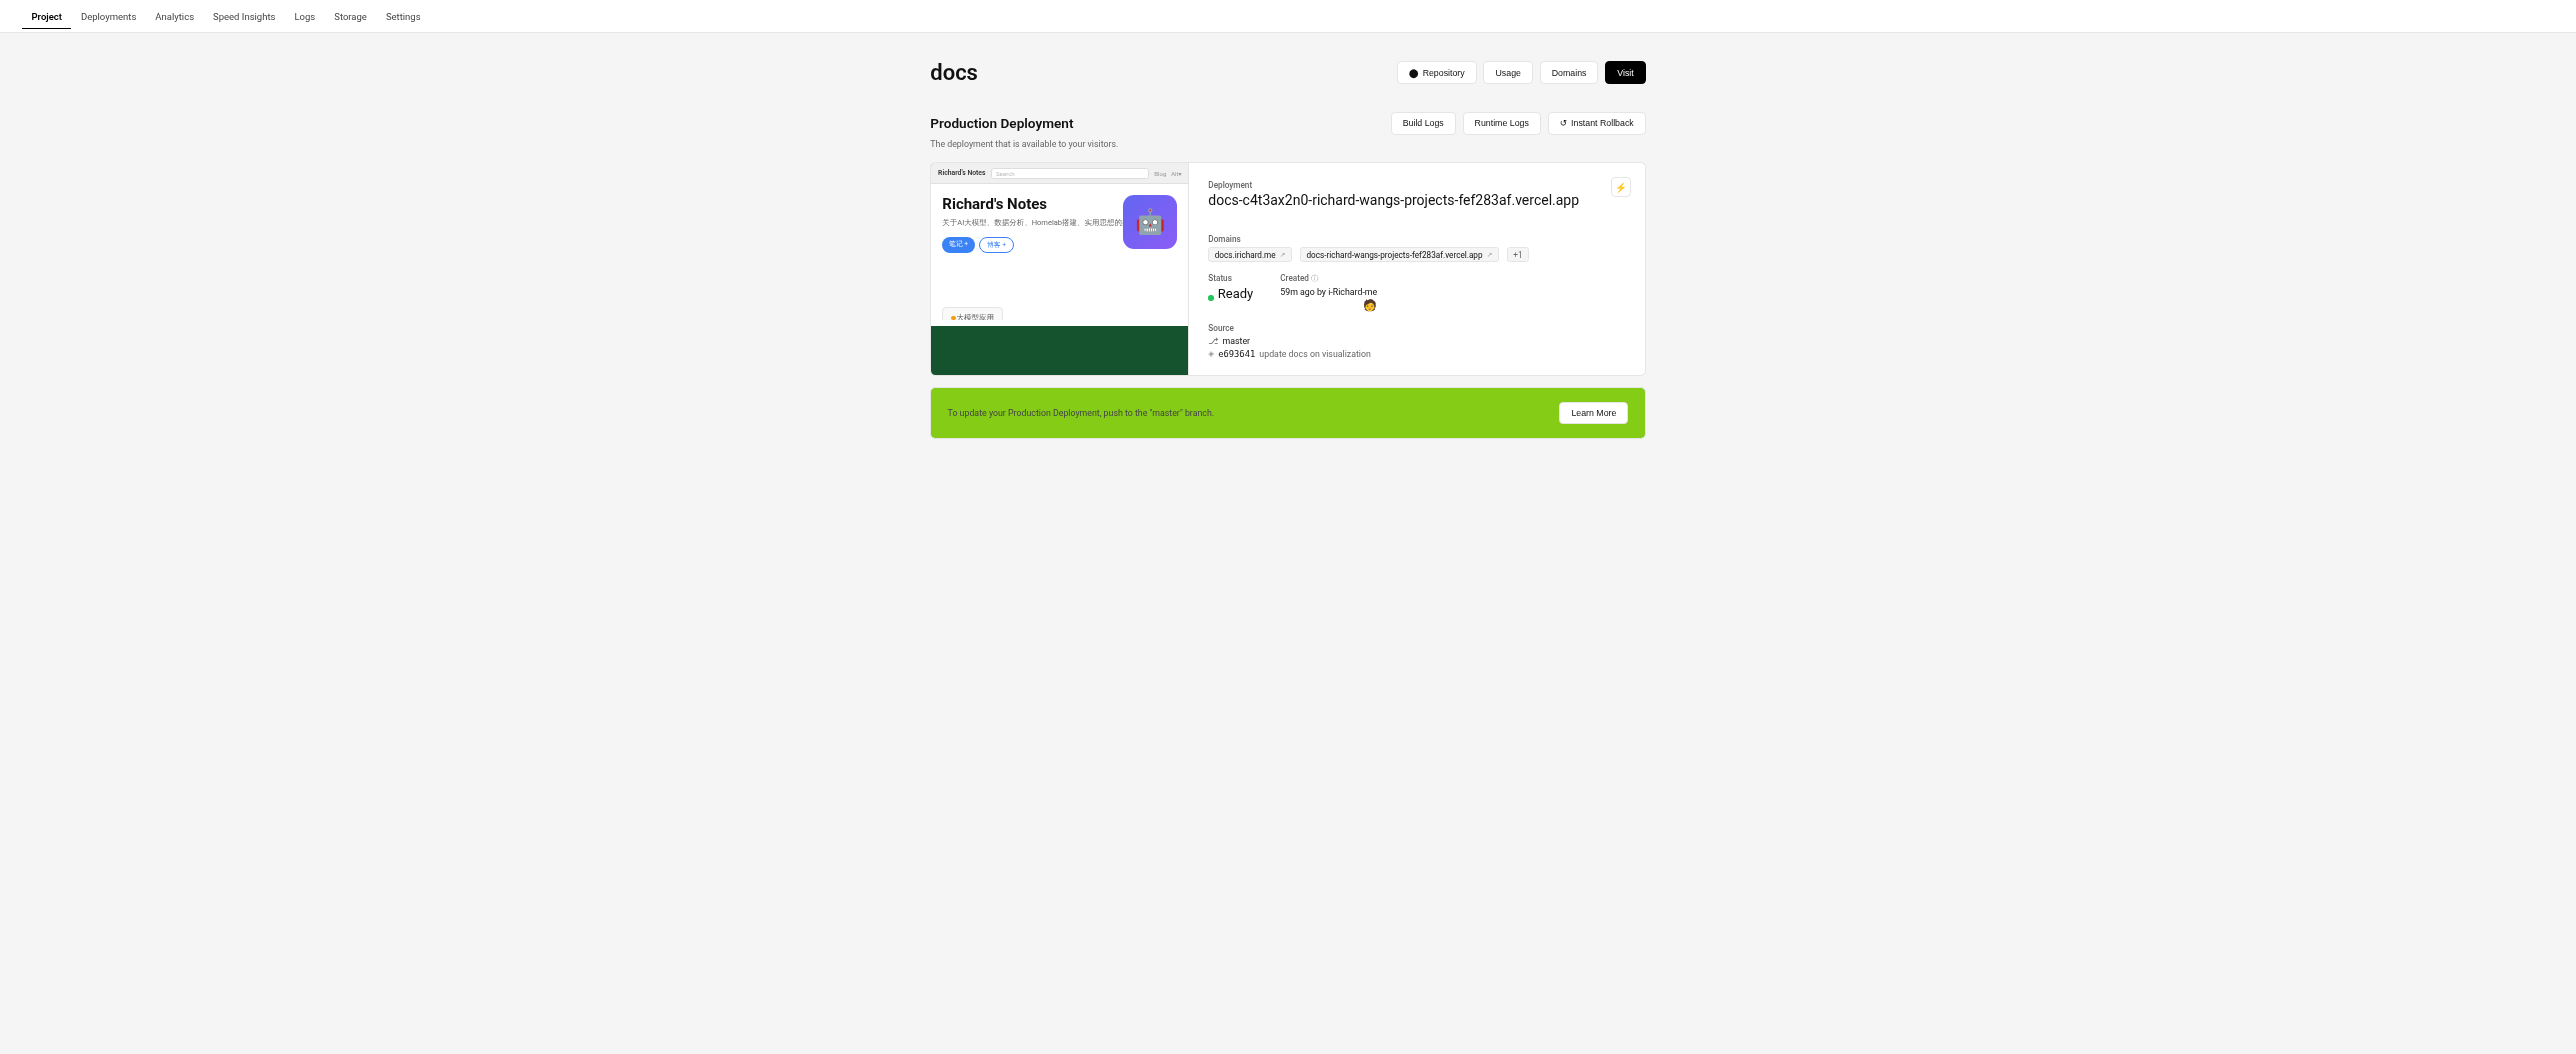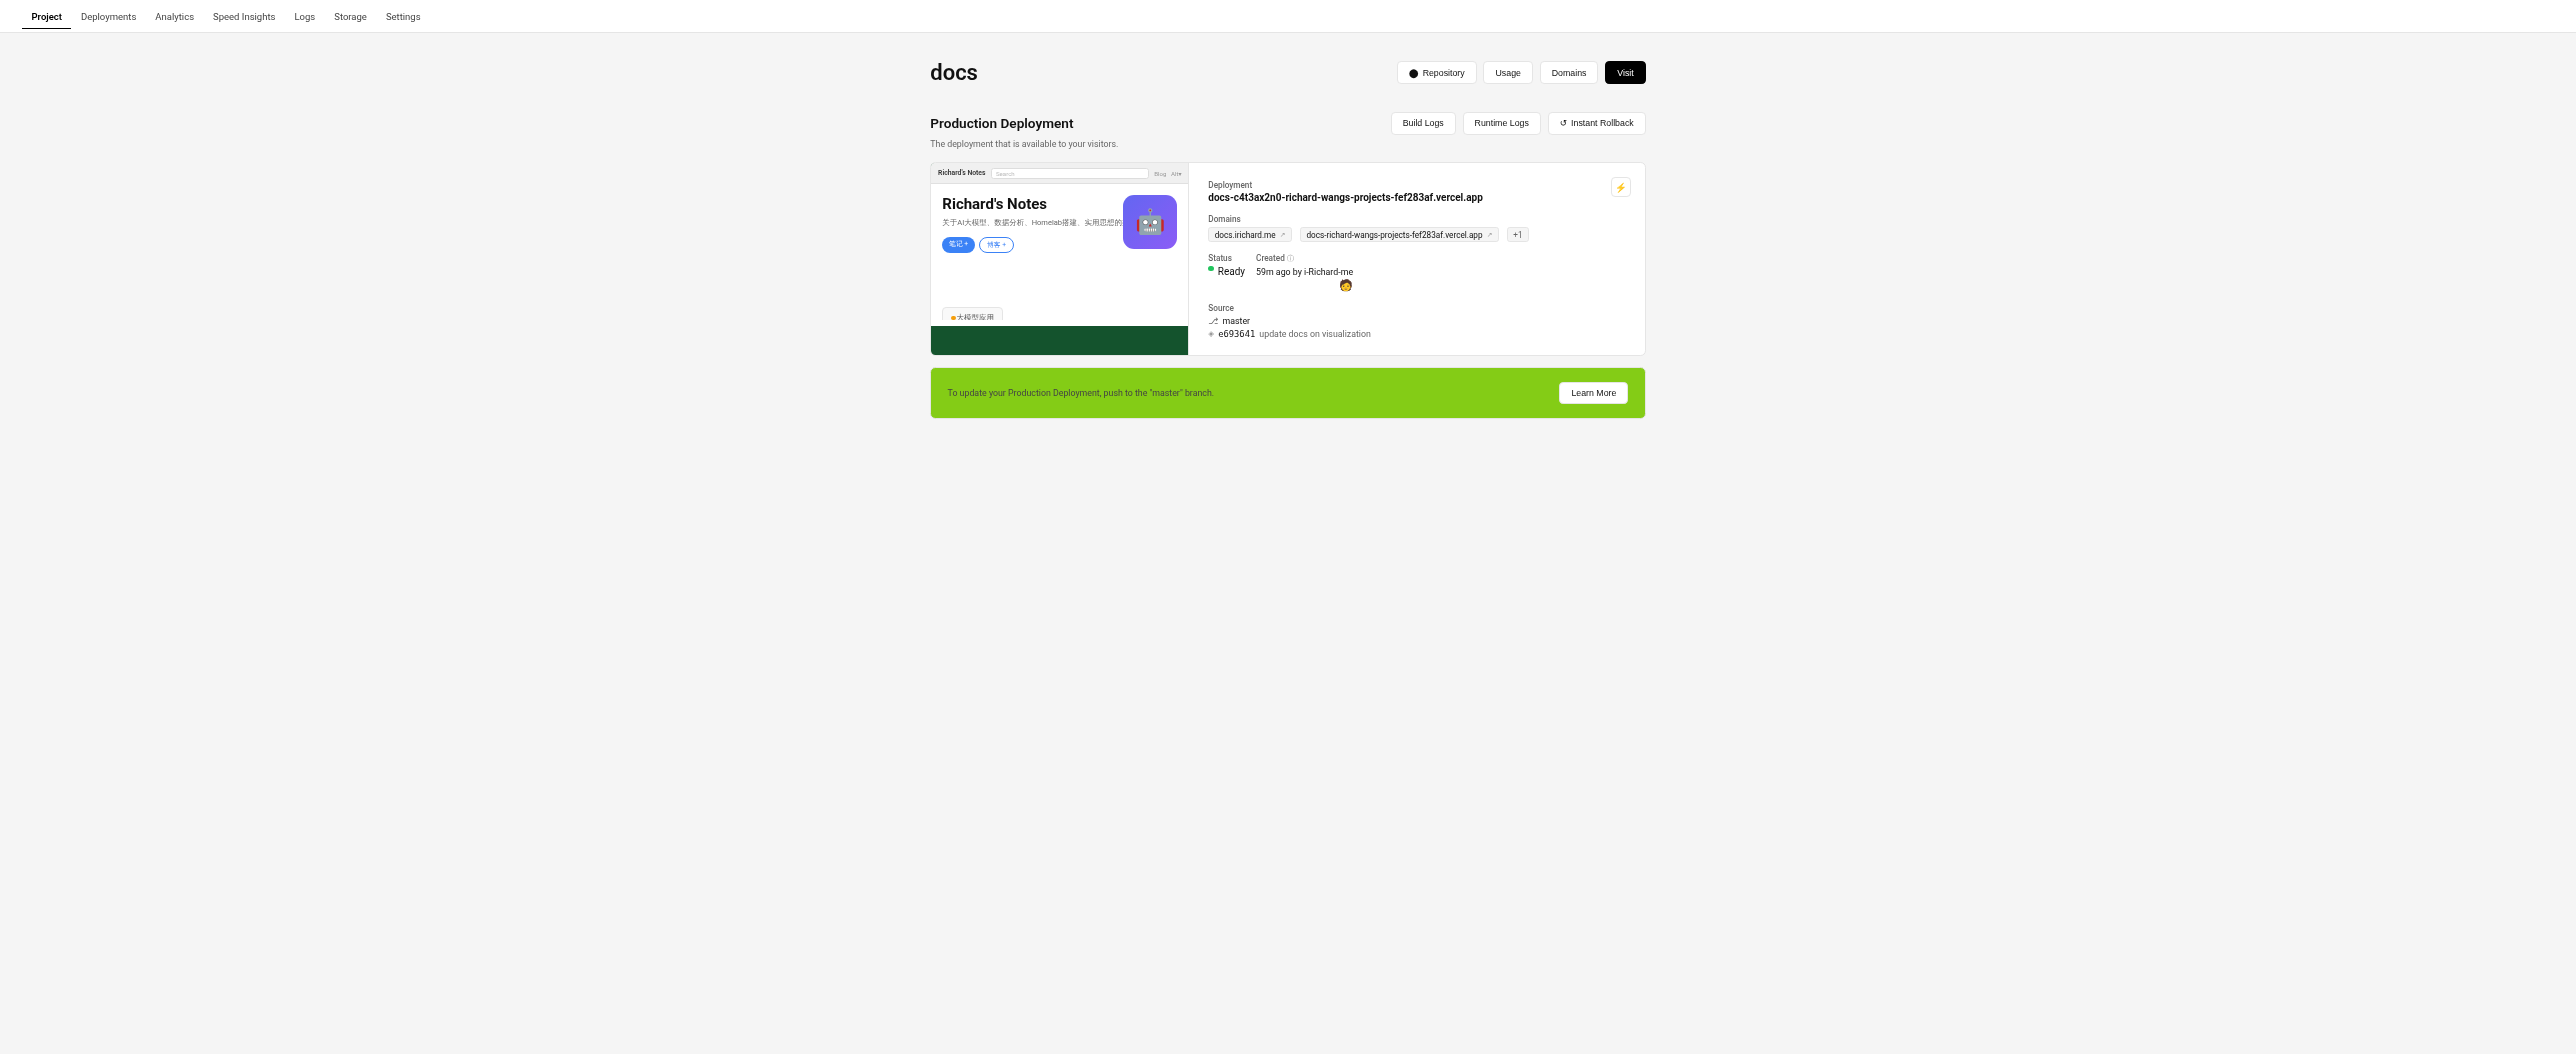--- a/index.html
+++ b/index.html
@@ -43,25 +43,25 @@
     .site-subtitle { font-size: 7.5px; color: #666; margin-bottom: 8.2px; line-height: 1.4; }
     .site-tags { display: flex; gap: 4.1px; margin-bottom: 11px; }
     .tag { background: #3b82f6; color: #fff; border-radius: 13.6px; padding: 2px 6.8px; font-size: 6.8px; }
     .tag.outline { background: transparent; border: 0.7px solid #3b82f6; color: #3b82f6; }
     .site-mascot { position: absolute; right: 11px; top: 11px; width: 54px; height: 54px; background: linear-gradient(135deg, #6366f1, #8b5cf6); border-radius: 11px; display: flex; align-items: center; justify-content: center; font-size: 24.5px; }
     .site-card { background: #f9f9f9; border: 0.7px solid #e5e5e5; border-radius: 4.1px; padding: 5.4px 8.2px; font-size: 7.5px; color: #555; display: inline-flex; align-items: center; gap: 1px; margin-top: 43px; }
     .site-card-dot { width: 4.1px; height: 4.1px; background: #f59e0b; border-radius: 50%; }
 
     .info-panel { flex: 1; padding: 16.3px 19px; position: relative; }
     .info-label { font-size: 8.2px; color: #666; margin-bottom: 2.7px; font-weight: 500; }
-    .info-value { font-size: 10px; color: #111; margin-bottom: 11px; font-weight: bold; }
+    .info-value { font-size: 14px; color: #111; margin-bottom: 26px; }
     .domain-badge { display: inline-flex; align-items: center; gap: 2.7px; background: #f5f5f5; border: 0.7px solid #e5e5e5; border-radius: 2.7px; padding: 1.4px 5.4px; font-size: 8.2px; color: #111; margin-right: 4.1px; }
     .plus-badge { background: #f5f5f5; border: 0.7px solid #e5e5e5; border-radius: 2.7px; padding: 1.4px 5.4px; font-size: 8.2px; color: #666; display: inline-flex; align-items: center; }
-    .status-row { display: flex; gap: 11px; margin-bottom: 11px; }
-    .status-ready { display: flex; align-items: flex-start; gap: 4.1px; font-size: 10px; }
+    .status-row { display: flex; gap: 27px; margin-bottom: 11px; }
+    .status-ready { display: flex; align-items: flex-end; gap: 4.1px; font-size: 13px; }
     .status-dot { width: 5.4px; height: 5.4px; border-radius: 50%; background: #22c55e; }
     .created-info { font-size: 8.8px; color: #111; display: flex; align-items: flex-end; gap: 2.7px; flex-direction: column; }
     .info-icon { color: #999; font-size: 7.5px; cursor: pointer; }
     .source-branch { display: flex; align-items: center; gap: 4.1px; font-size: 8.8px; margin-bottom: 2.7px; }
     .source-commit { display: flex; align-items: center; gap: 4.1px; font-size: 8.8px; color: #666; }
     .commit-hash { color: #111; font-family: monospace; }
     .activity-icon { position: absolute; top: 13.6px; right: 13.6px; width: 20.4px; height: 20.4px; border: 0.7px solid #e5e5e5; border-radius: 4.1px; display: flex; align-items: center; justify-content: center; color: #999; cursor: pointer; background: #fff; }
 
     
     .info-banner { background: #84cc16; border: 0.7px solid #e5e5e5; border-radius: 5.4px; padding: 13.6px 16.3px; display: flex; align-items: center; justify-content: space-between; }

